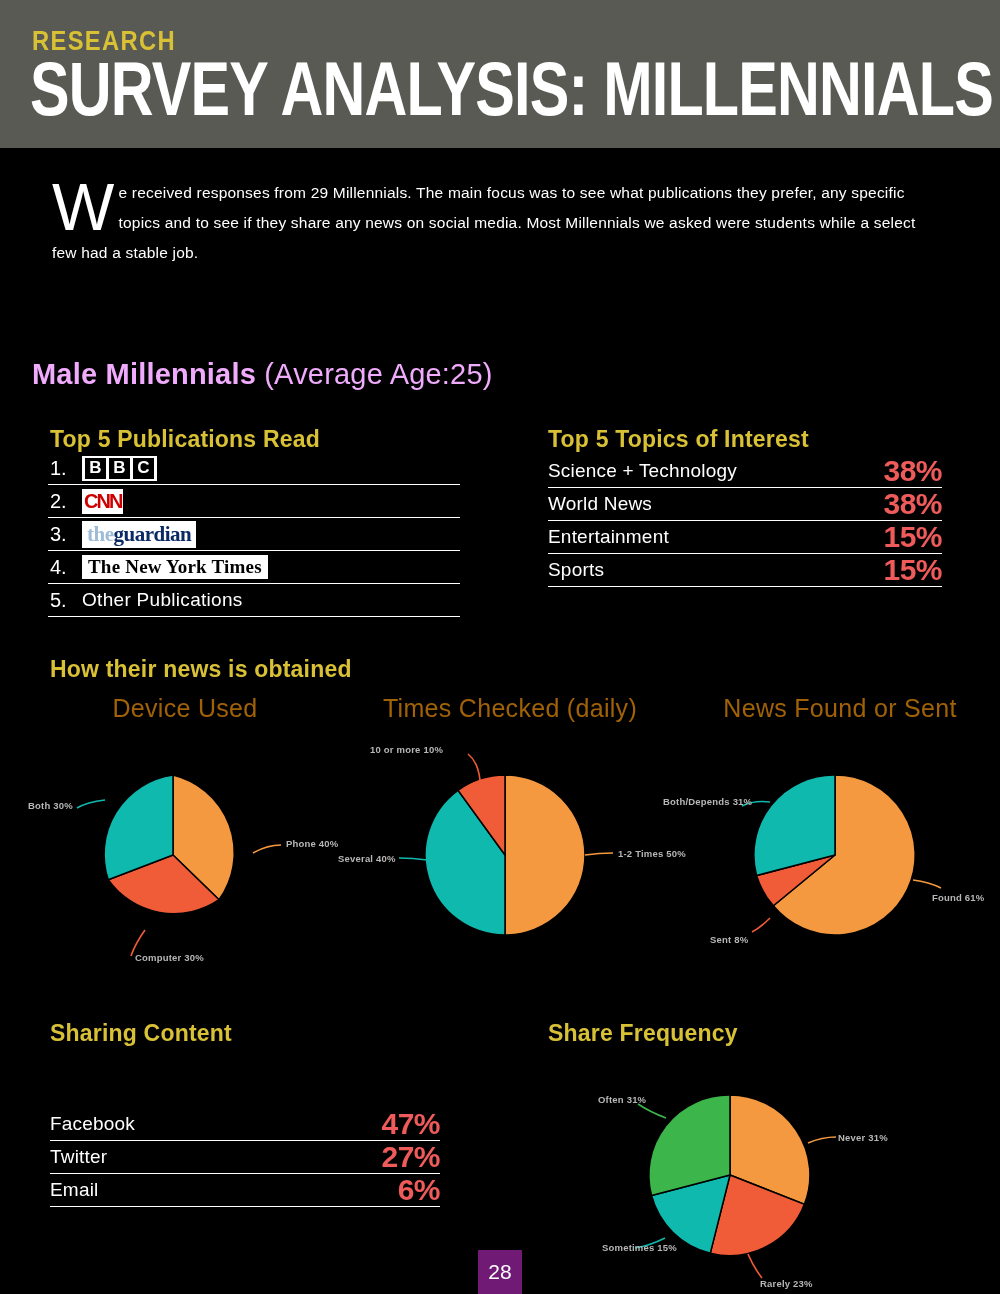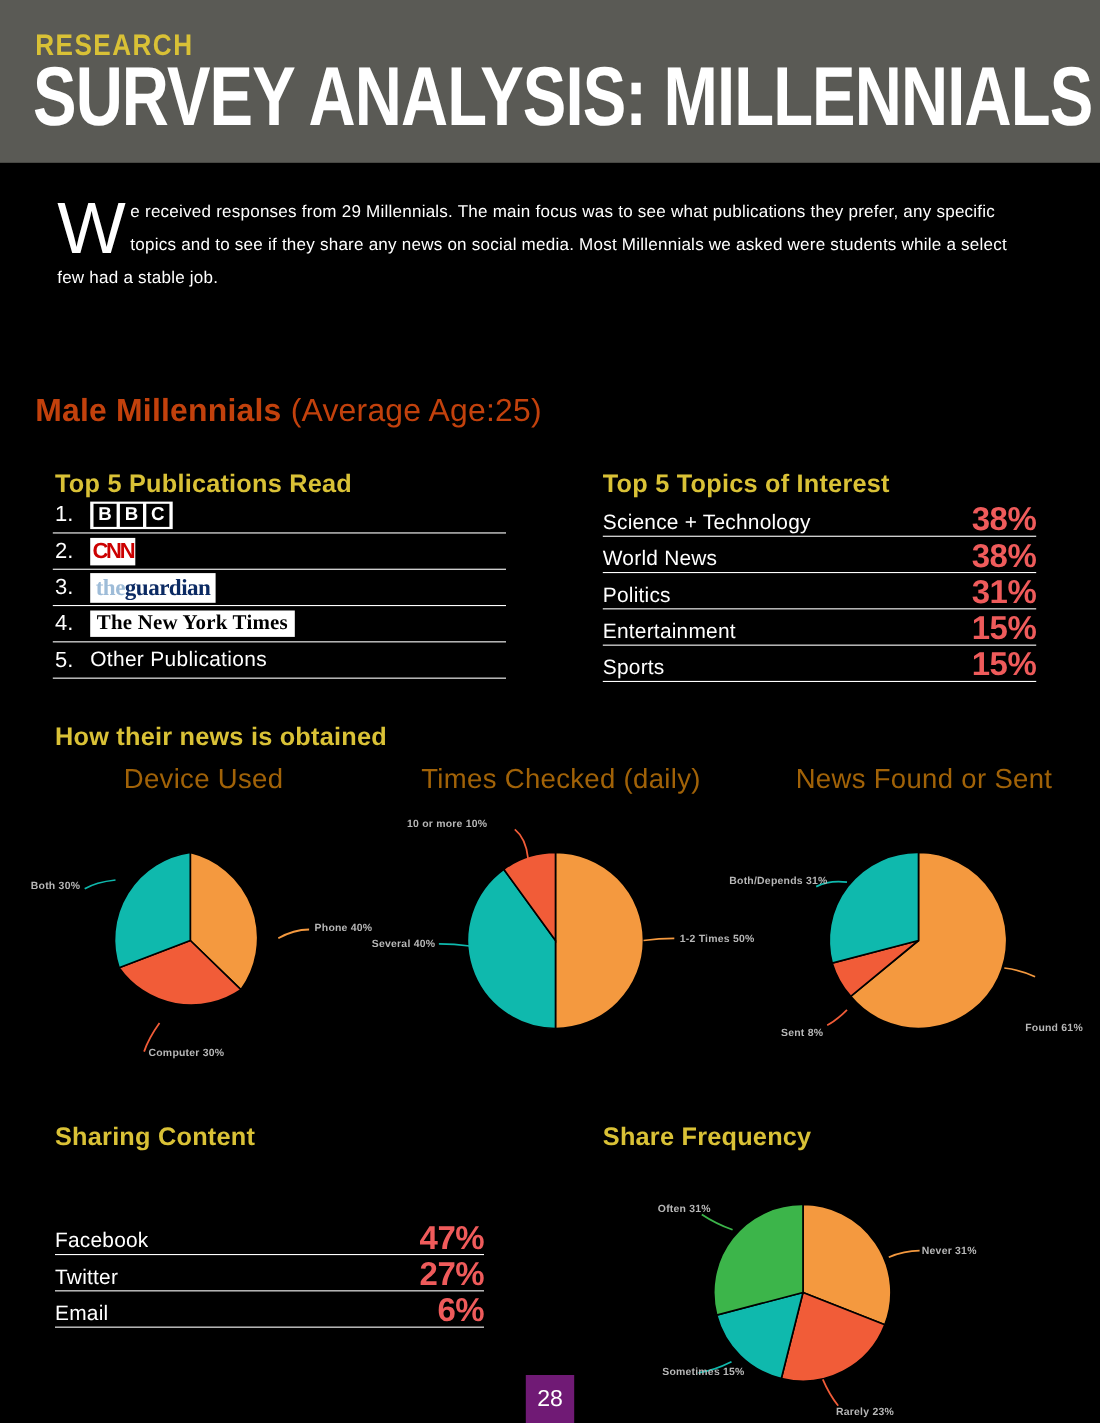--- a/index.html
+++ b/index.html
@@ -35,21 +35,21 @@
     font-size: 15.5px; line-height: 30px; color: #fff; letter-spacing: .2px;
   }
   .dropcap {
     float: left; font-size: 66px; line-height: 54px; font-weight: 400;
     padding: 2px 4px 0 0; color: #fff;
     font-family: "Liberation Sans", sans-serif;
   }
 
   
   .sec-title {
-    position: absolute; font-size: 29px; color: #c2410c; font-weight: 700;
+    position: absolute; font-size: 29px; color: #f0abfc; font-weight: 700;
     letter-spacing: .2px;
   }
   .sec-title .light { font-weight: 400; }
   .sub-head {
     position: absolute; font-size: 23px; color: #d9c136; font-weight: 700;
     letter-spacing: .2px;
   }
 
   
   .pub-list { position: absolute; left: 48px; top: 452px; width: 412px; }
@@ -82,21 +82,21 @@
   .logo-guardian .g-name { color: #0b2a63; }
   .logo-nyt {
     background: #fff; padding: 1px 6px; color: #000; font-size: 19px;
     font-family: "Liberation Serif", serif; font-weight: 700; letter-spacing: .2px;
   }
   .logo-other { color: #fff; font-size: 19px; letter-spacing: .3px; }
 
   
   .stat-list { position: absolute; }
   .stat-row {
-    position: relative; display: flex; align-items: flex-end;
+    position: relative; display: flex; align-items: center;
     justify-content: space-between; border-bottom: 1px solid #fff;
     height: 33px;
   }
   .stat-label { font-size: 19px; color: #fff; letter-spacing: .2px; }
   .stat-value {
     font-size: 30px; font-weight: 700; color: #ef5b5b; letter-spacing: -.5px;
     line-height: 28px;
   }
 
   
@@ -178,24 +178,20 @@
 <div class="sub-head" style="left:548px; top:426px;">Top 5 Topics of Interest</div>
 
 <div class="stat-list" style="left:548px; top:455px; width:394px;">
   <div class="stat-row">
     <span class="stat-label">Science + Technology</span>
     <span class="stat-value">38%</span>
   </div>
   <div class="stat-row">
     <span class="stat-label">World News</span>
     <span class="stat-value">38%</span>
-  </div>
-  <div class="stat-row">
-    <span class="stat-label">Politics</span>
-    <span class="stat-value">31%</span>
   </div>
   <div class="stat-row">
     <span class="stat-label">Entertainment</span>
     <span class="stat-value">15%</span>
   </div>
   <div class="stat-row">
     <span class="stat-label">Sports</span>
     <span class="stat-value">15%</span>
   </div>
 </div>
@@ -247,21 +243,21 @@
 
     <path d="M165 115 L165 35 A80 80 0 1 1 103.38 165.77 Z" fill="#f4993f" stroke="#000" stroke-width="1.5"></path>
 
     <path d="M165 115 L103.38 165.77 A80 80 0 0 1 86.55 135.56 Z" fill="#f15c38" stroke="#000" stroke-width="1.5"></path>
 
     <path d="M165 115 L86.55 135.56 A80 80 0 0 1 165 35 Z" fill="#0fb9ad" stroke="#000" stroke-width="1.5"></path>
     <path d="M243 140 q16 2 28 8" stroke="#f4993f" stroke-width="1.6" fill="none"></path>
     <path d="M100 178 q-10 10 -18 14" stroke="#f15c38" stroke-width="1.6" fill="none"></path>
     <path d="M100 62 q-16 -2 -28 4" stroke="#0fb9ad" stroke-width="1.6" fill="none"></path>
   </svg>
-  <div class="pie-label" style="left:262px; top:152px;margin-top:37px;">Found 61%</div>
+  <div class="pie-label" style="left:262px; top:152px;">Found 61%</div>
   <div class="pie-label" style="left:40px; top:194px;">Sent 8%</div>
   <div class="pie-label" style="left:-7px; top:56px;">Both/Depends 31%</div>
 </div>
 
 <div class="sub-head" style="left:50px; top:1020px;">Sharing Content</div>
 
 <div class="stat-list" style="left:50px; top:1108px; width:390px;">
   <div class="stat-row">
     <span class="stat-label">Facebook</span>
     <span class="stat-value">47%</span>

